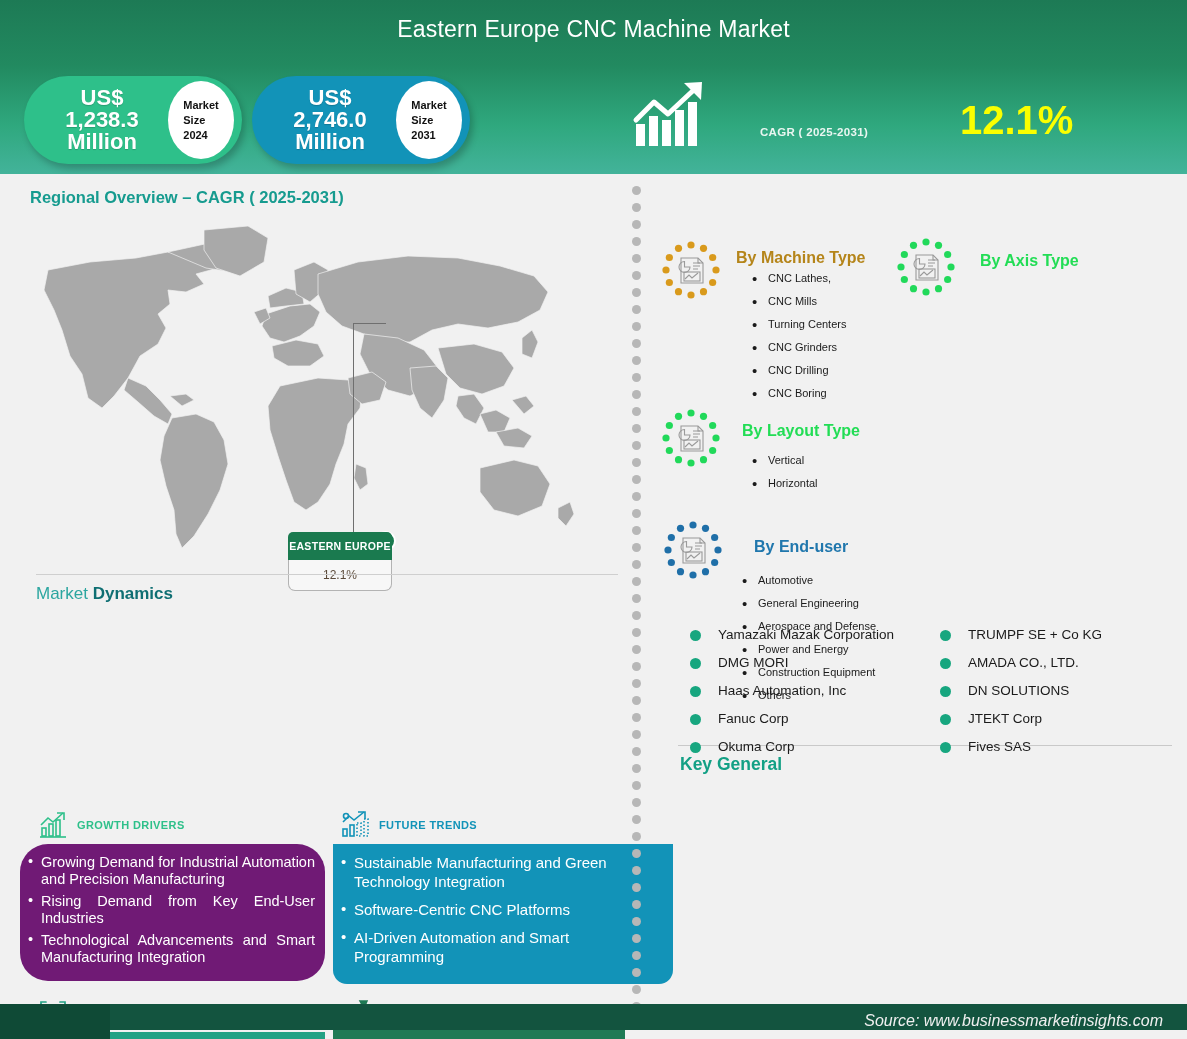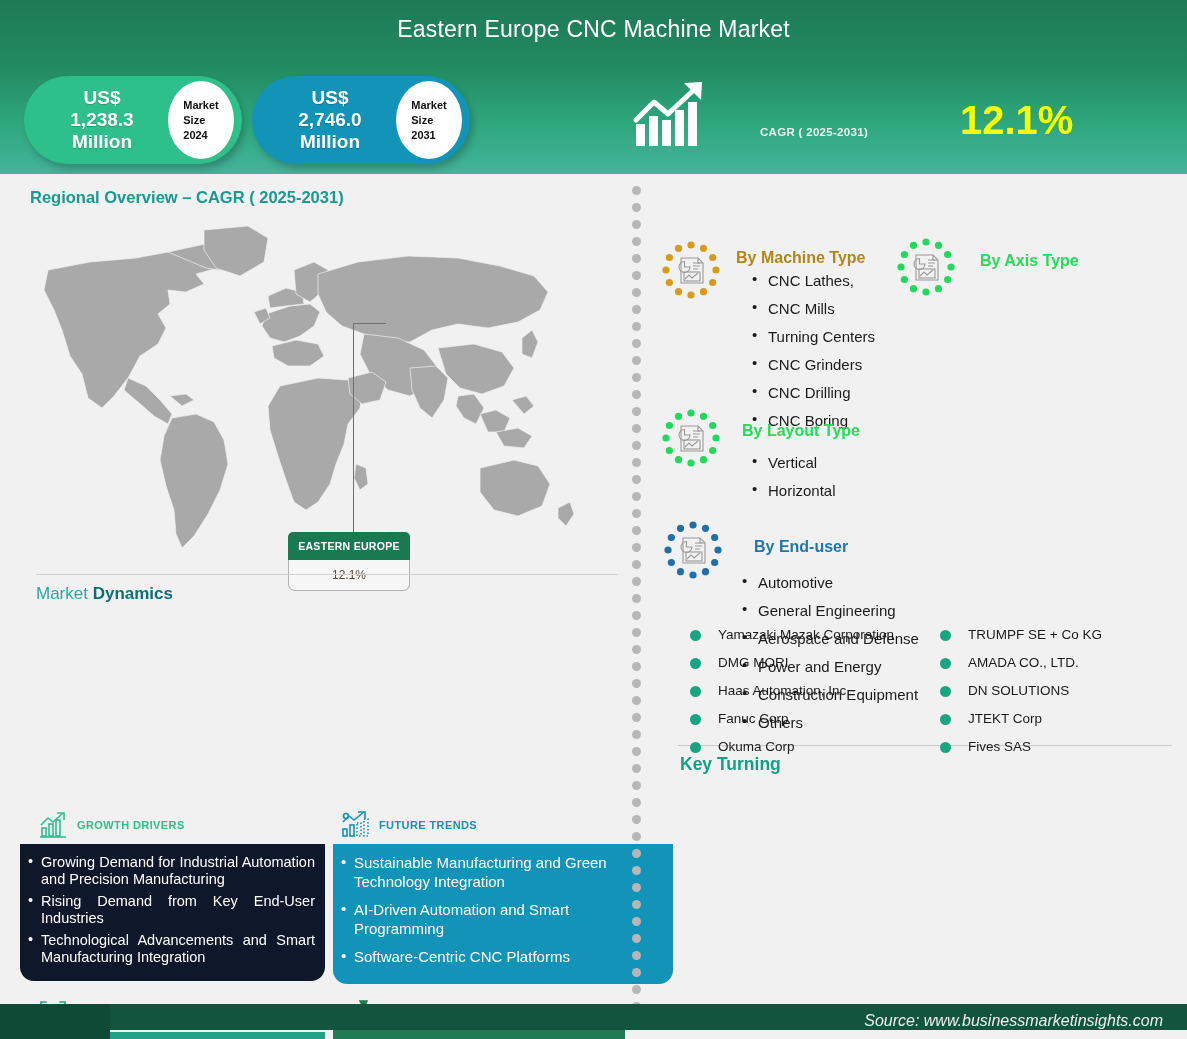--- a/index.html
+++ b/index.html
@@ -22,21 +22,21 @@
     color:#ffffff;font-size:23px;font-weight:normal;letter-spacing:.2px;
   }
   .pill{
     position:absolute;height:88px;border-radius:46px;
     box-shadow:3px 5px 7px rgba(0,0,0,.22);
     display:flex;align-items:center;
   }
   .pill.p1{left:24px;top:76px;width:218px;background:#2ec08a;}
   .pill.p2{left:252px;top:76px;width:218px;background:#1293b8;}
   .pill-amount{
-    flex:1;text-align:center;color:#ffffff;font-size:19px;font-weight:bold;
+    flex:1;text-align:center;color:#ffffff;font-size:22px;font-weight:bold;
     line-height:22px;padding-left:14px;padding-right:2px;
     text-shadow:0 1px 1px rgba(0,0,0,.18);
   }
   .pill-badge{
     width:66px;height:78px;border-radius:50%;background:#ffffff;
     display:flex;flex-direction:column;align-items:center;justify-content:center;
     margin-right:8px;color:#111;font-size:11px;font-weight:bold;line-height:15px;
   }
   .cagr-icon{position:absolute;left:632px;top:80px;width:80px;height:70px;}
   .cagr-label{
@@ -49,21 +49,21 @@
   }
 
   
   .left-panel{position:absolute;left:0;top:174px;width:628px;height:830px;background:#f1f1f1;}
   .regional-title{
     position:absolute;left:30px;top:14px;color:#169b8f;font-size:16.5px;font-weight:bold;
   }
   .map-wrap{position:absolute;left:18px;top:44px;width:600px;height:340px;}
   .map-svg{width:600px;height:340px;display:block;}
   .callout-box{
-    position:absolute;left:270px;top:314px;width:122px;height:58px;
+    position:absolute;left:270px;top:314px;width:104px;height:58px;
   }
   .callout-head{
     height:28px;background:#1a7a4f;border-radius:5px 5px 0 0;
     color:#fff;font-size:10.5px;font-weight:bold;letter-spacing:.3px;
     display:flex;align-items:center;justify-content:center;
   }
   .callout-body{
     height:30px;background:#f7f7f7;border:1px solid #b3b3b3;border-top:none;
     border-radius:0 0 7px 7px;color:#5b4a3a;font-size:12px;
     display:flex;align-items:center;justify-content:center;
@@ -87,21 +87,21 @@
 
   .dyn-head{position:absolute;display:flex;align-items:center;gap:9px;}
   .dyn-head .ico{width:30px;height:30px;}
   .dyn-head .lbl{font-size:11px;font-weight:bold;letter-spacing:.4px;}
 
   .dyn-box{position:absolute;border-radius:0 0 14px 14px;color:#fff;box-sizing:border-box;}
   .dyn-box ul{margin:0;padding:0;list-style:none;}
   .dyn-box li{position:relative;padding-left:13px;margin-bottom:5px;}
   .dyn-box li:before{content:"•";position:absolute;left:0;top:-1px;}
 
-  #gd-box{left:20px;top:670px;width:305px;background:#0f172a;padding:10px 10px 10px 8px;}
+  #gd-box{left:20px;top:670px;width:305px;background:#701a75;padding:10px 10px 10px 8px;border-radius:28px;}
   #gd-box li{font-size:14.5px;line-height:17px;text-align:justify;}
   #ft-box{left:333px;top:670px;width:340px;background:#1293b8;padding:9px 10px 9px 8px;}
   #ft-box li{font-size:15px;line-height:19px;margin-bottom:9px;}
 
   #rs-box{left:20px;top:858px;width:305px;background:#22a184;padding:16px 12px 14px 18px;}
   #op-box{left:333px;top:856px;width:292px;background:#1f7a55;padding:14px 10px 12px 8px;}
 
   
   .divider{
     position:absolute;left:632px;top:186px;width:10px;height:818px;
@@ -111,21 +111,21 @@
   }
 
   
   .right-panel{position:absolute;left:650px;top:174px;width:537px;height:830px;}
   .seg-title{
     position:absolute;left:27px;top:18px;color:#13a085;font-size:25px;font-weight:bold;
   }
   .ring-icon{position:absolute;width:62px;height:62px;}
   .seg-head{position:absolute;font-size:16px;font-weight:bold;}
   .seg-list{position:absolute;margin:0;padding:0;list-style:none;color:#1b1b1b;}
-  .seg-list li{position:relative;padding-left:18px;font-size:15px;margin-bottom:11px;}
+  .seg-list li{position:relative;padding-left:18px;font-size:11px;margin-bottom:11px;}
   .seg-list li:before{content:"•";position:absolute;left:2px;top:-2px;font-size:15px;}
 
   .kp-line{position:absolute;left:28px;top:571px;width:494px;height:1px;background:#c9c9c9;}
   .kp-title{position:absolute;left:30px;top:580px;color:#13a085;font-size:17.5px;font-weight:bold;}
   .kp-col{position:absolute;margin:8px;padding:0;list-style:none;}
   .kp-col li{position:relative;padding-left:32px;font-size:13.5px;color:#1b1b1b;
     line-height:19px;margin-bottom:9px;}
   .kp-col li:before{
     content:"";position:absolute;left:4px;top:5px;width:11px;height:11px;
     border-radius:50%;background:#17a67f;
@@ -282,22 +282,22 @@
               <rect x="17" y="13" width="4" height="13"></rect>
               <rect x="24" y="9" width="4" height="17"></rect>
             </g>
         </g>
       </svg>
       <span class="lbl" style="color:#1293b8;">FUTURE TRENDS</span>
     </div>
     <div class="dyn-box" id="ft-box">
       <ul>
           <li>Sustainable Manufacturing and Green Technology Integration</li>
+          <li>Software-Centric CNC Platforms</li>
           <li>AI-Driven Automation and Smart Programming</li>
-          <li>Software-Centric CNC Platforms</li>
         </ul>
     </div>
 
     <div class="dyn-head" style="left:38px;top:824px;">
       <svg class="ico" viewBox="0 0 30 30">
         <g stroke="#22a184" stroke-width="1.7" fill="none" stroke-linecap="round">
           <path d="M3 9 L3 4 L8 4"></path>
             <path d="M22 4 L27 4 L27 9"></path>
           <path d="M27 21 L27 26 L22 26"></path>
             <path d="M8 26 L3 26 L3 21"></path>
@@ -494,21 +494,21 @@
     <ul class="seg-list" style="left:90px;top:400px;width:250px;">
         <li>Automotive</li>
         <li>General Engineering</li>
         <li>Aerospace and Defense</li>
         <li>Power and Energy</li>
         <li>Construction Equipment</li>
         <li>Others</li>
       </ul>
 
     <div class="kp-line"></div>
-    <div class="kp-title">Key Turning</div>
+    <div class="kp-title">Key General</div>
   </div>
 
   <ul class="kp-col" id="kp-left">
       <li>Yamazaki Mazak Corporation</li>
       <li>DMG MORI</li>
       <li>Haas Automation, Inc</li>
       <li>Fanuc Corp</li>
       <li>Okuma Corp</li>
     </ul>
   <ul class="kp-col" id="kp-right">

